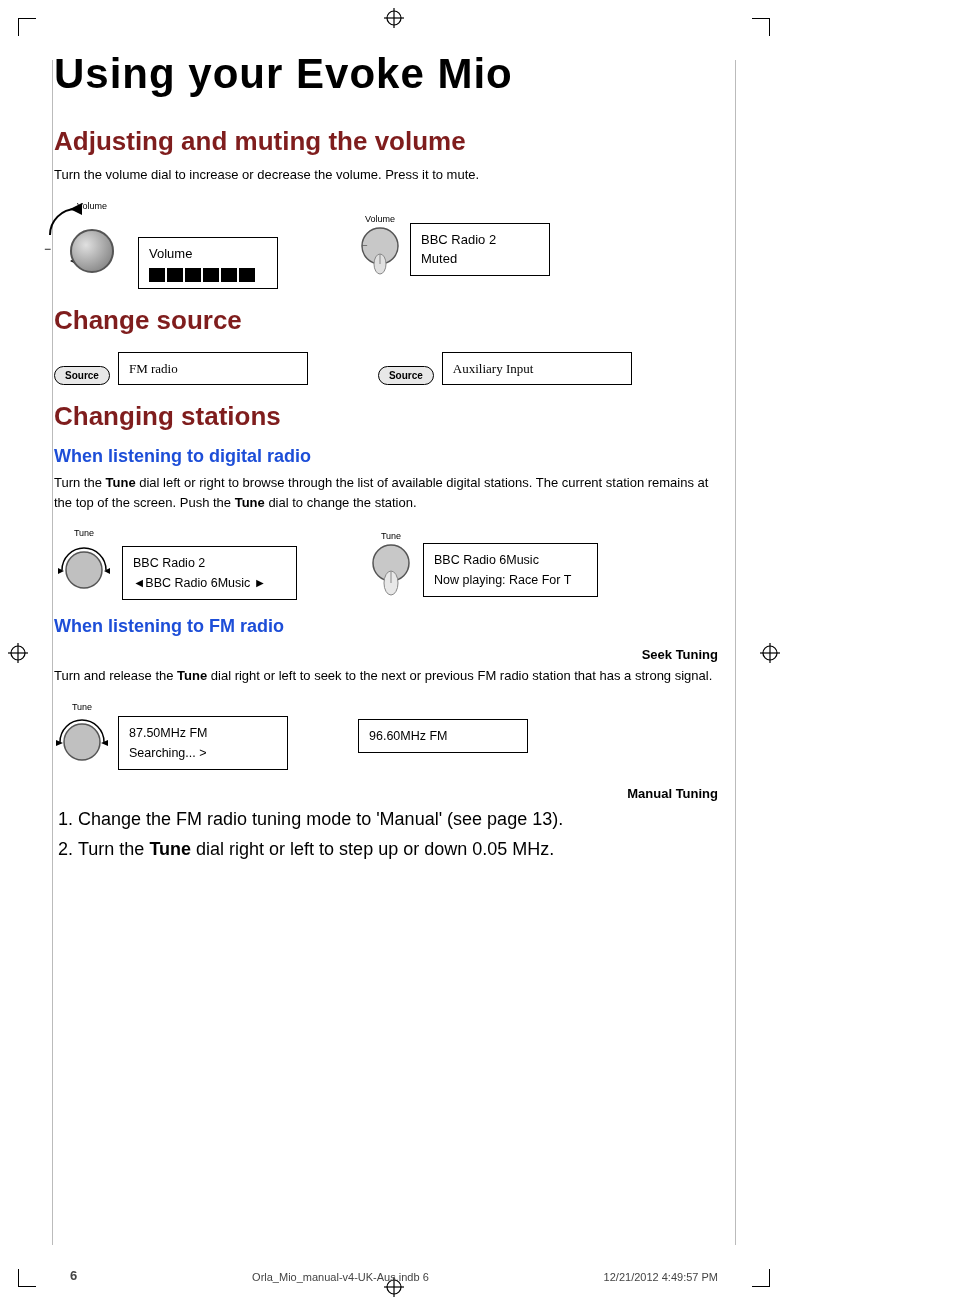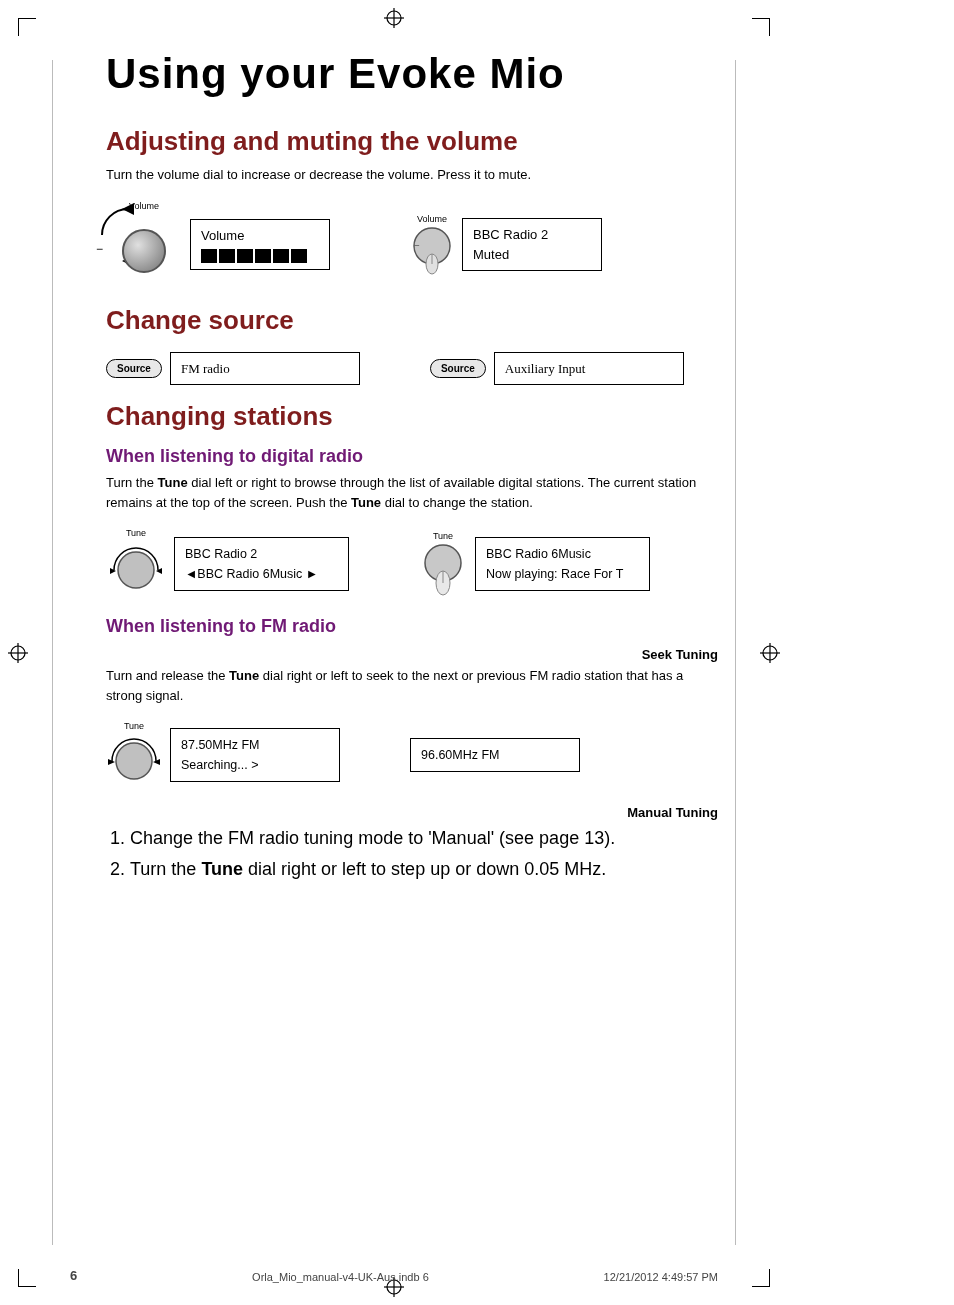--- a/index.html
+++ b/index.html
@@ -10,21 +10,21 @@
       font-size: 13px;
       color: #000;
       width: 954px;
       min-height: 1305px;
       position: relative;
     }
 
     .page {
       width: 788px;
       min-height: 1305px;
-      padding: 40px 70px 40px 106px;
+      padding: 40px 70px 40px 54px;
       position: relative;
       background: #fff;
     }
 
     
     .corner-mark {
       position: absolute;
       width: 18px;
       height: 18px;
       border-color: #000;
@@ -61,21 +61,21 @@
       font-size: 26px;
       font-weight: bold;
       color: #7f1d1d;
       margin-bottom: 8px;
       margin-top: 0;
     }
 
     .sub-heading {
       font-size: 18px;
       font-weight: bold;
-      color: #701a75;
+      color: #1d4ed8;
       margin-bottom: 6px;
       margin-top: 14px;
     }
 
     .sub-sub-heading {
       font-size: 13px;
       font-weight: bold;
       margin-bottom: 4px;
       margin-top: 10px;
       text-align: right;
@@ -94,21 +94,21 @@
     .illus-row {
       display: flex;
       align-items: center;
       gap: 20px;
       margin: 16px 0;
       flex-wrap: wrap;
     }
 
     .illus-item {
       display: flex;
-      align-items: center;
+      align-items: flex-end;
       gap: 8px;
     }
 
     
     .display-box {
       border: 1.5px solid #000;
       padding: 6px 10px;
       font-size: 13px;
       min-width: 140px;
       background: #fff;

